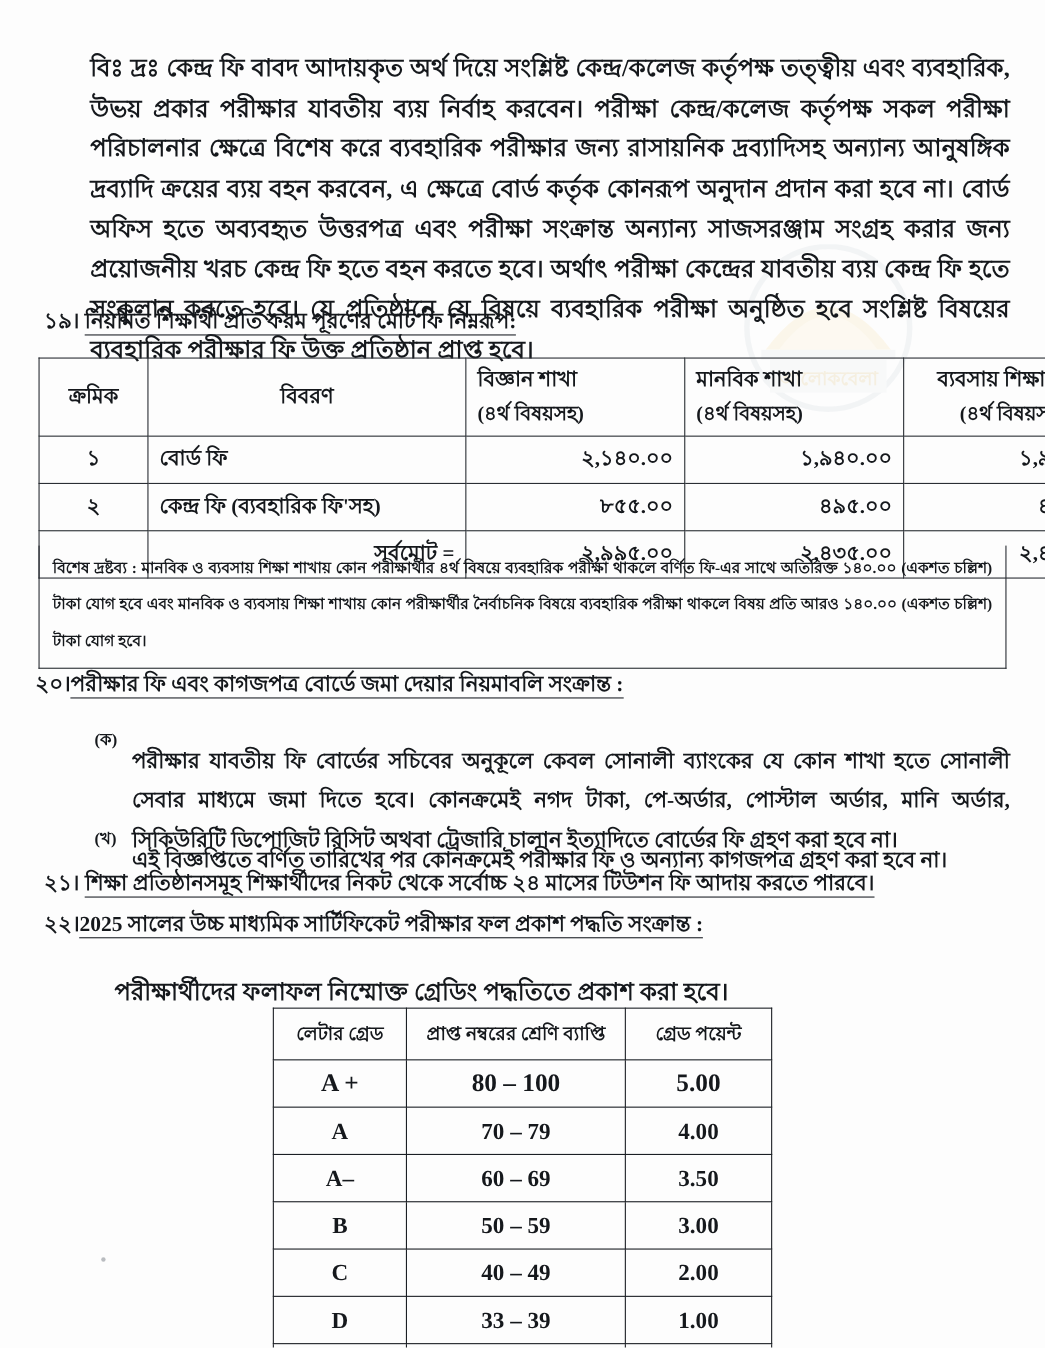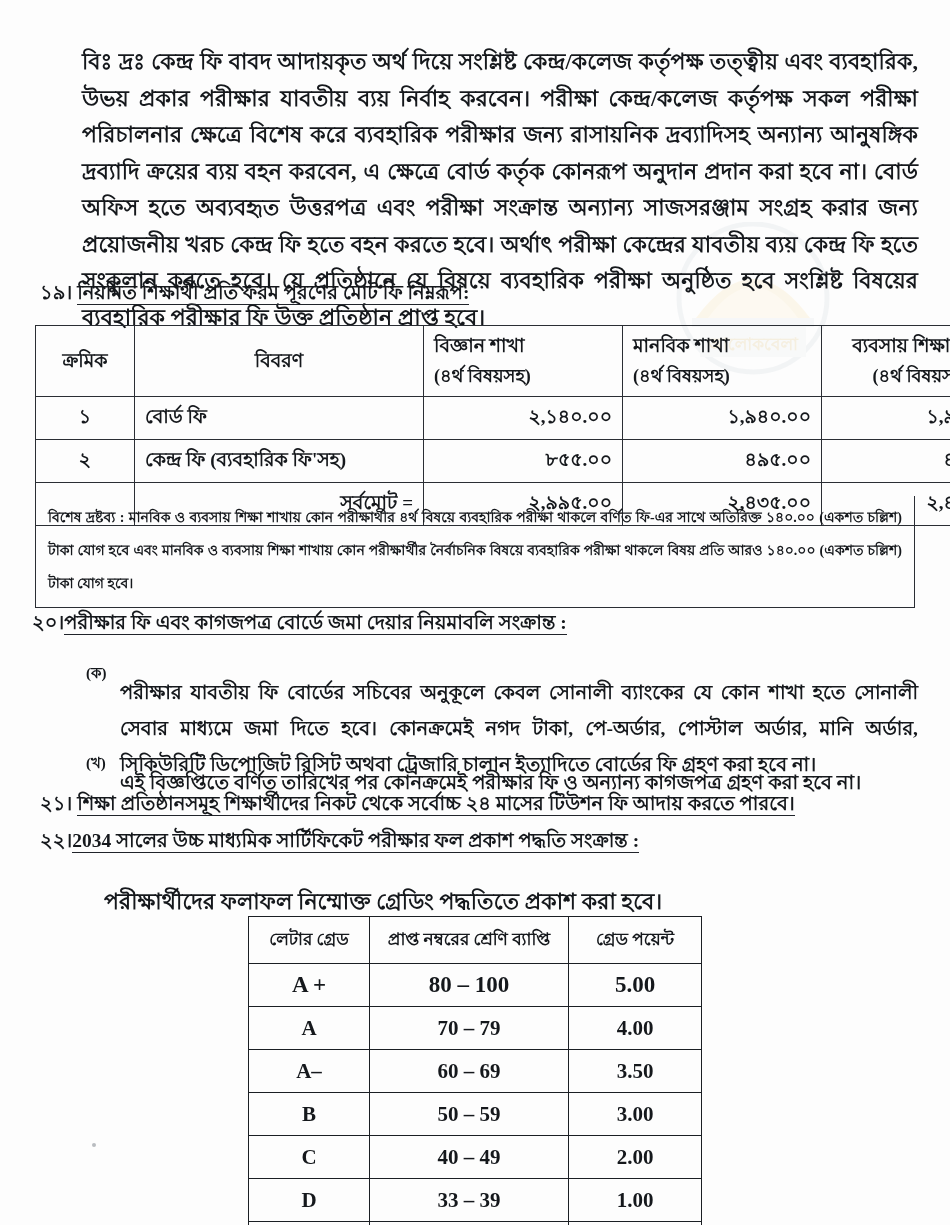--- a/index.html
+++ b/index.html
@@ -242,21 +242,21 @@
 
   <span class="sub-marker" style="left:86px; top:745px;">(খ)</span>
   <p class="sub-item" style="left:120px; top:745px; width:798px;">এই বিজ্ঞপ্তিতে বর্ণিত তারিখের পর কোনক্রমেই পরীক্ষার ফি ও অন্যান্য কাগজপত্র গ্রহণ করা হবে না।</p>
 
   <div class="section-line" style="left:40px; top:789px;">
     <span>২১।</span>
     <span class="underlined">শিক্ষা প্রতিষ্ঠানসমূহ  শিক্ষার্থীদের নিকট থেকে সর্বোচ্চ ২৪ মাসের টিউশন ফি আদায় করতে পারবে।</span>
   </div>
 
   <div class="section-line" style="left:40px; top:826px;">
-    <span>২২।</span><span class="underlined">2034 সালের উচ্চ মাধ্যমিক সার্টিফিকেট পরীক্ষার ফল প্রকাশ পদ্ধতি সংক্রান্ত :</span>
+    <span>২২।</span><span class="underlined">2025 সালের উচ্চ মাধ্যমিক সার্টিফিকেট পরীক্ষার ফল প্রকাশ পদ্ধতি সংক্রান্ত :</span>
   </div>
 
   <p class="para" style="left:104px; top:862px; width:700px;">পরীক্ষার্থীদের ফলাফল নিম্মোক্ত গ্রেডিং পদ্ধতিতে প্রকাশ করা হবে।</p>
 
   <table class="grade-table">
     <thead>
       <tr>
         <th class="g-letter">লেটার গ্রেড</th>
         <th class="g-range">প্রাপ্ত নম্বরের শ্রেণি ব্যাপ্তি</th>
         <th class="g-point">গ্রেড পয়েন্ট</th>

